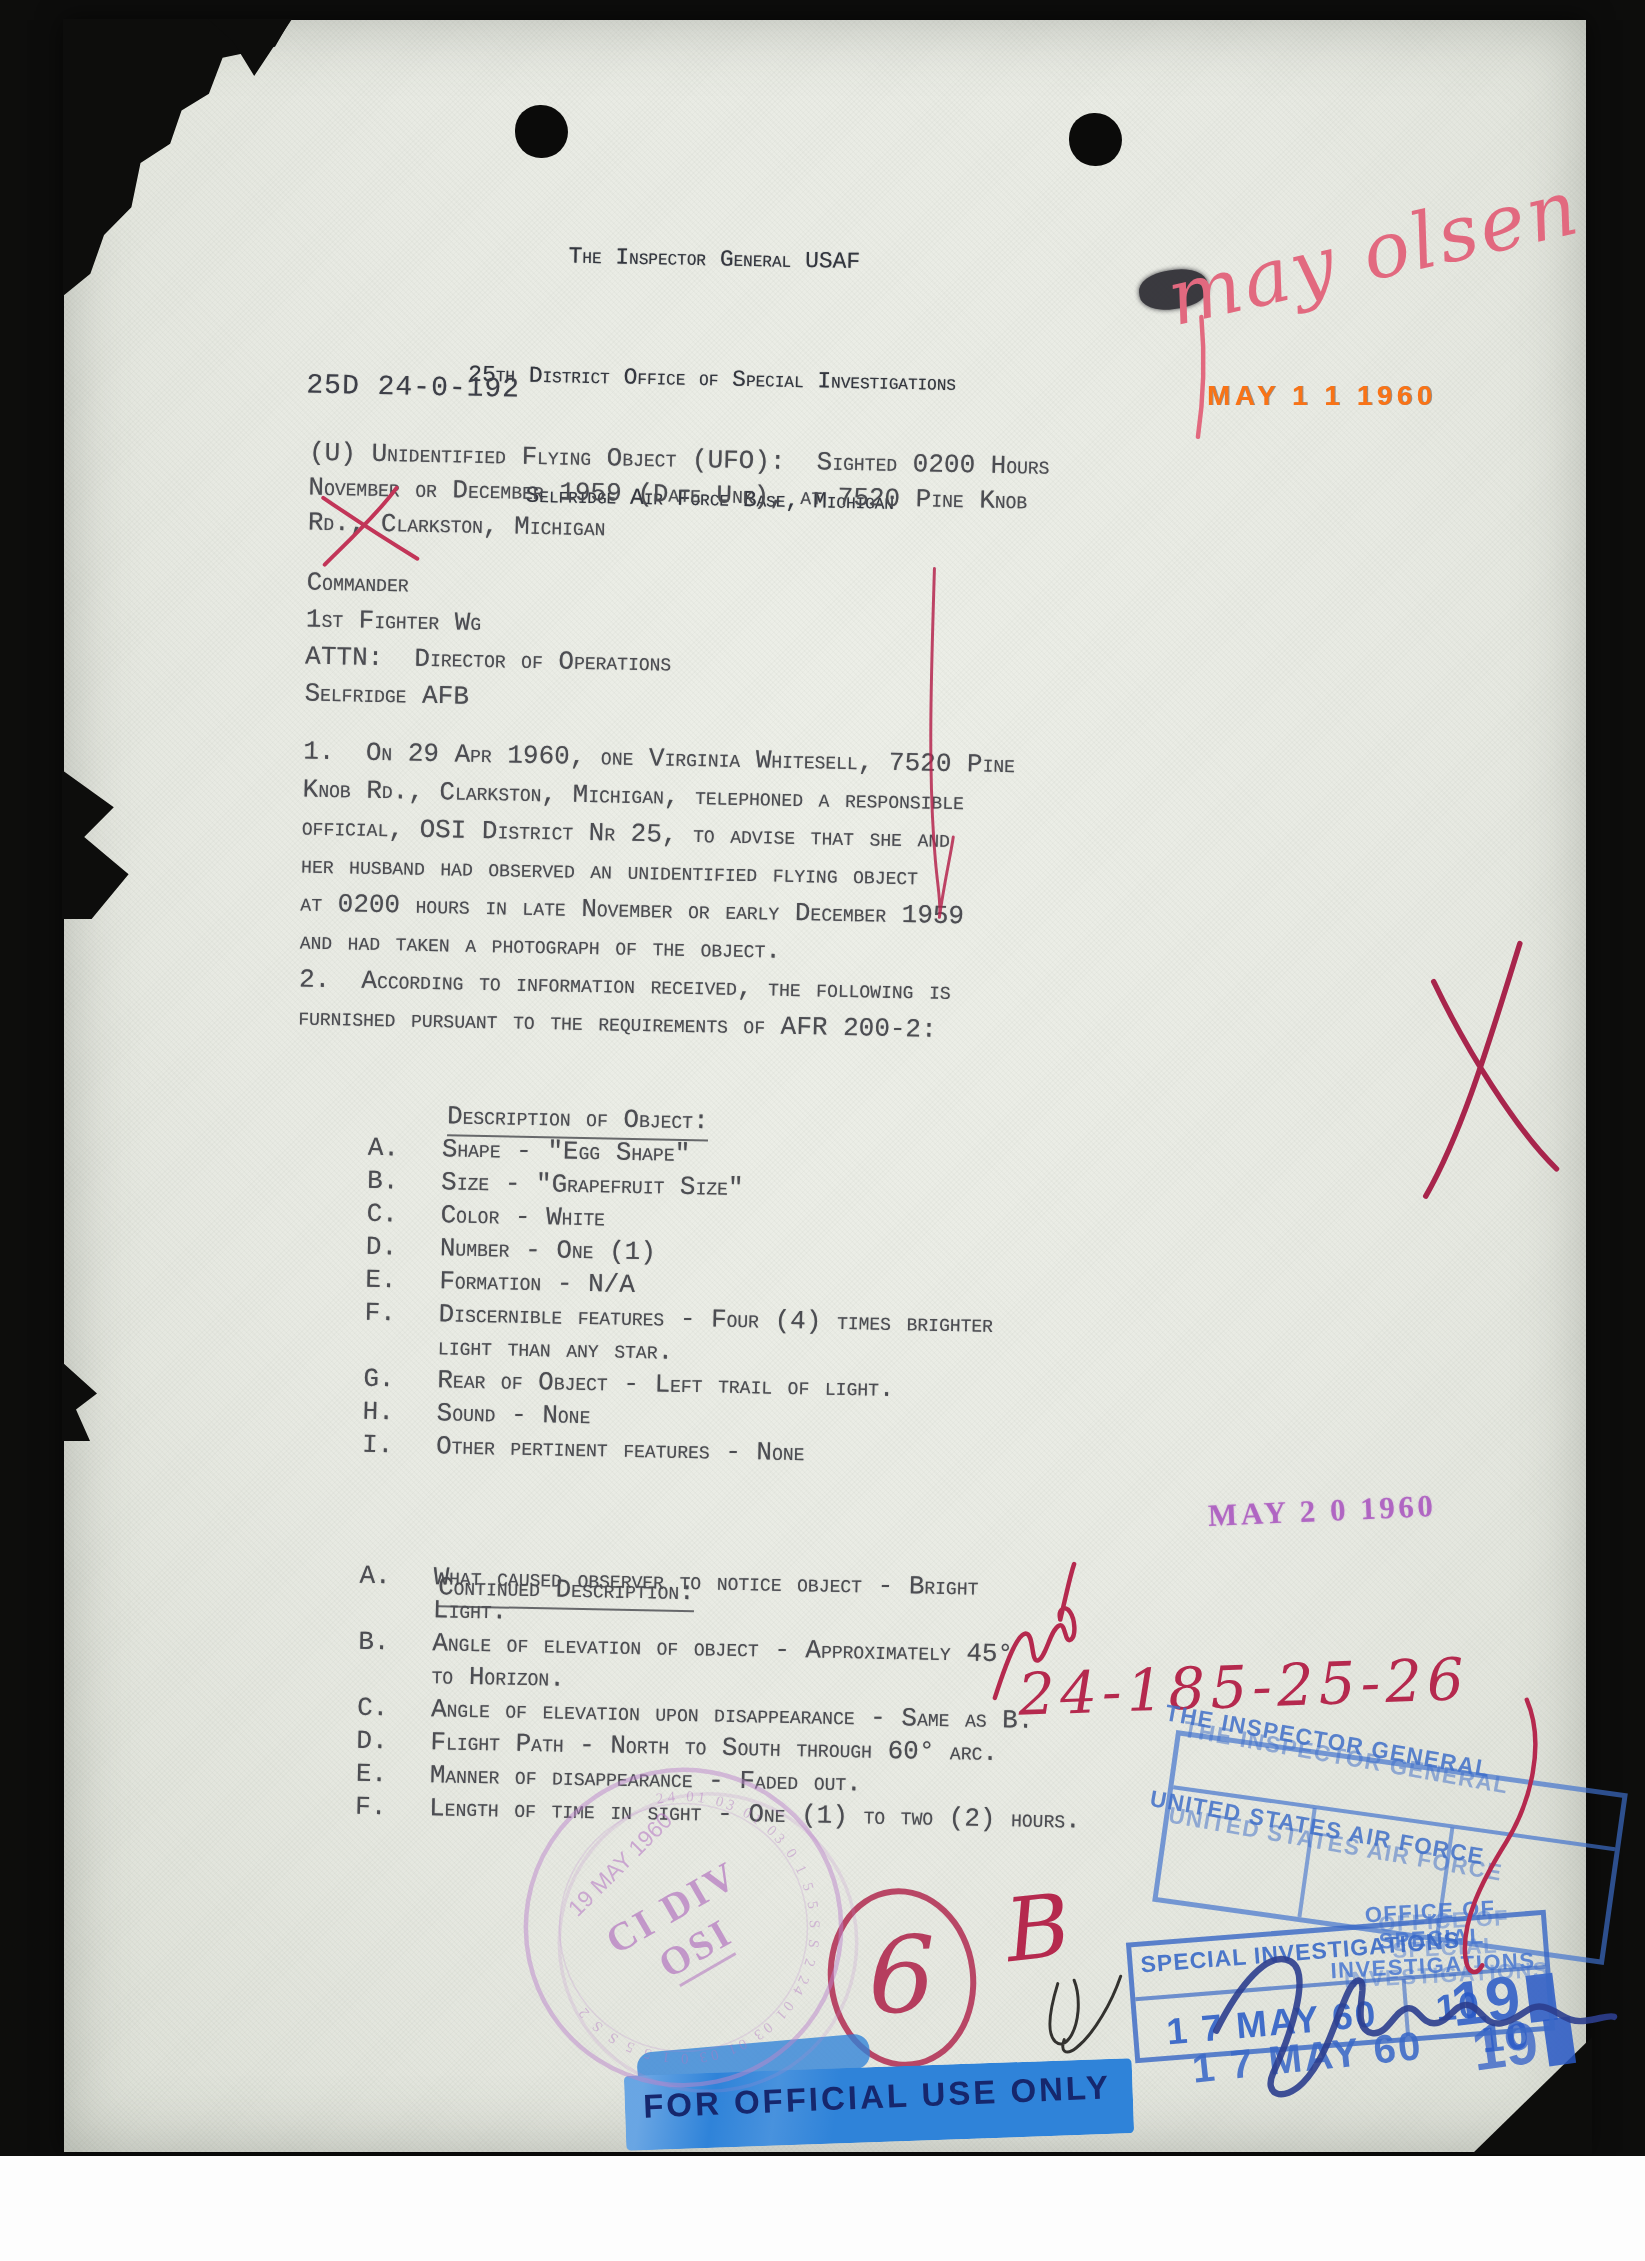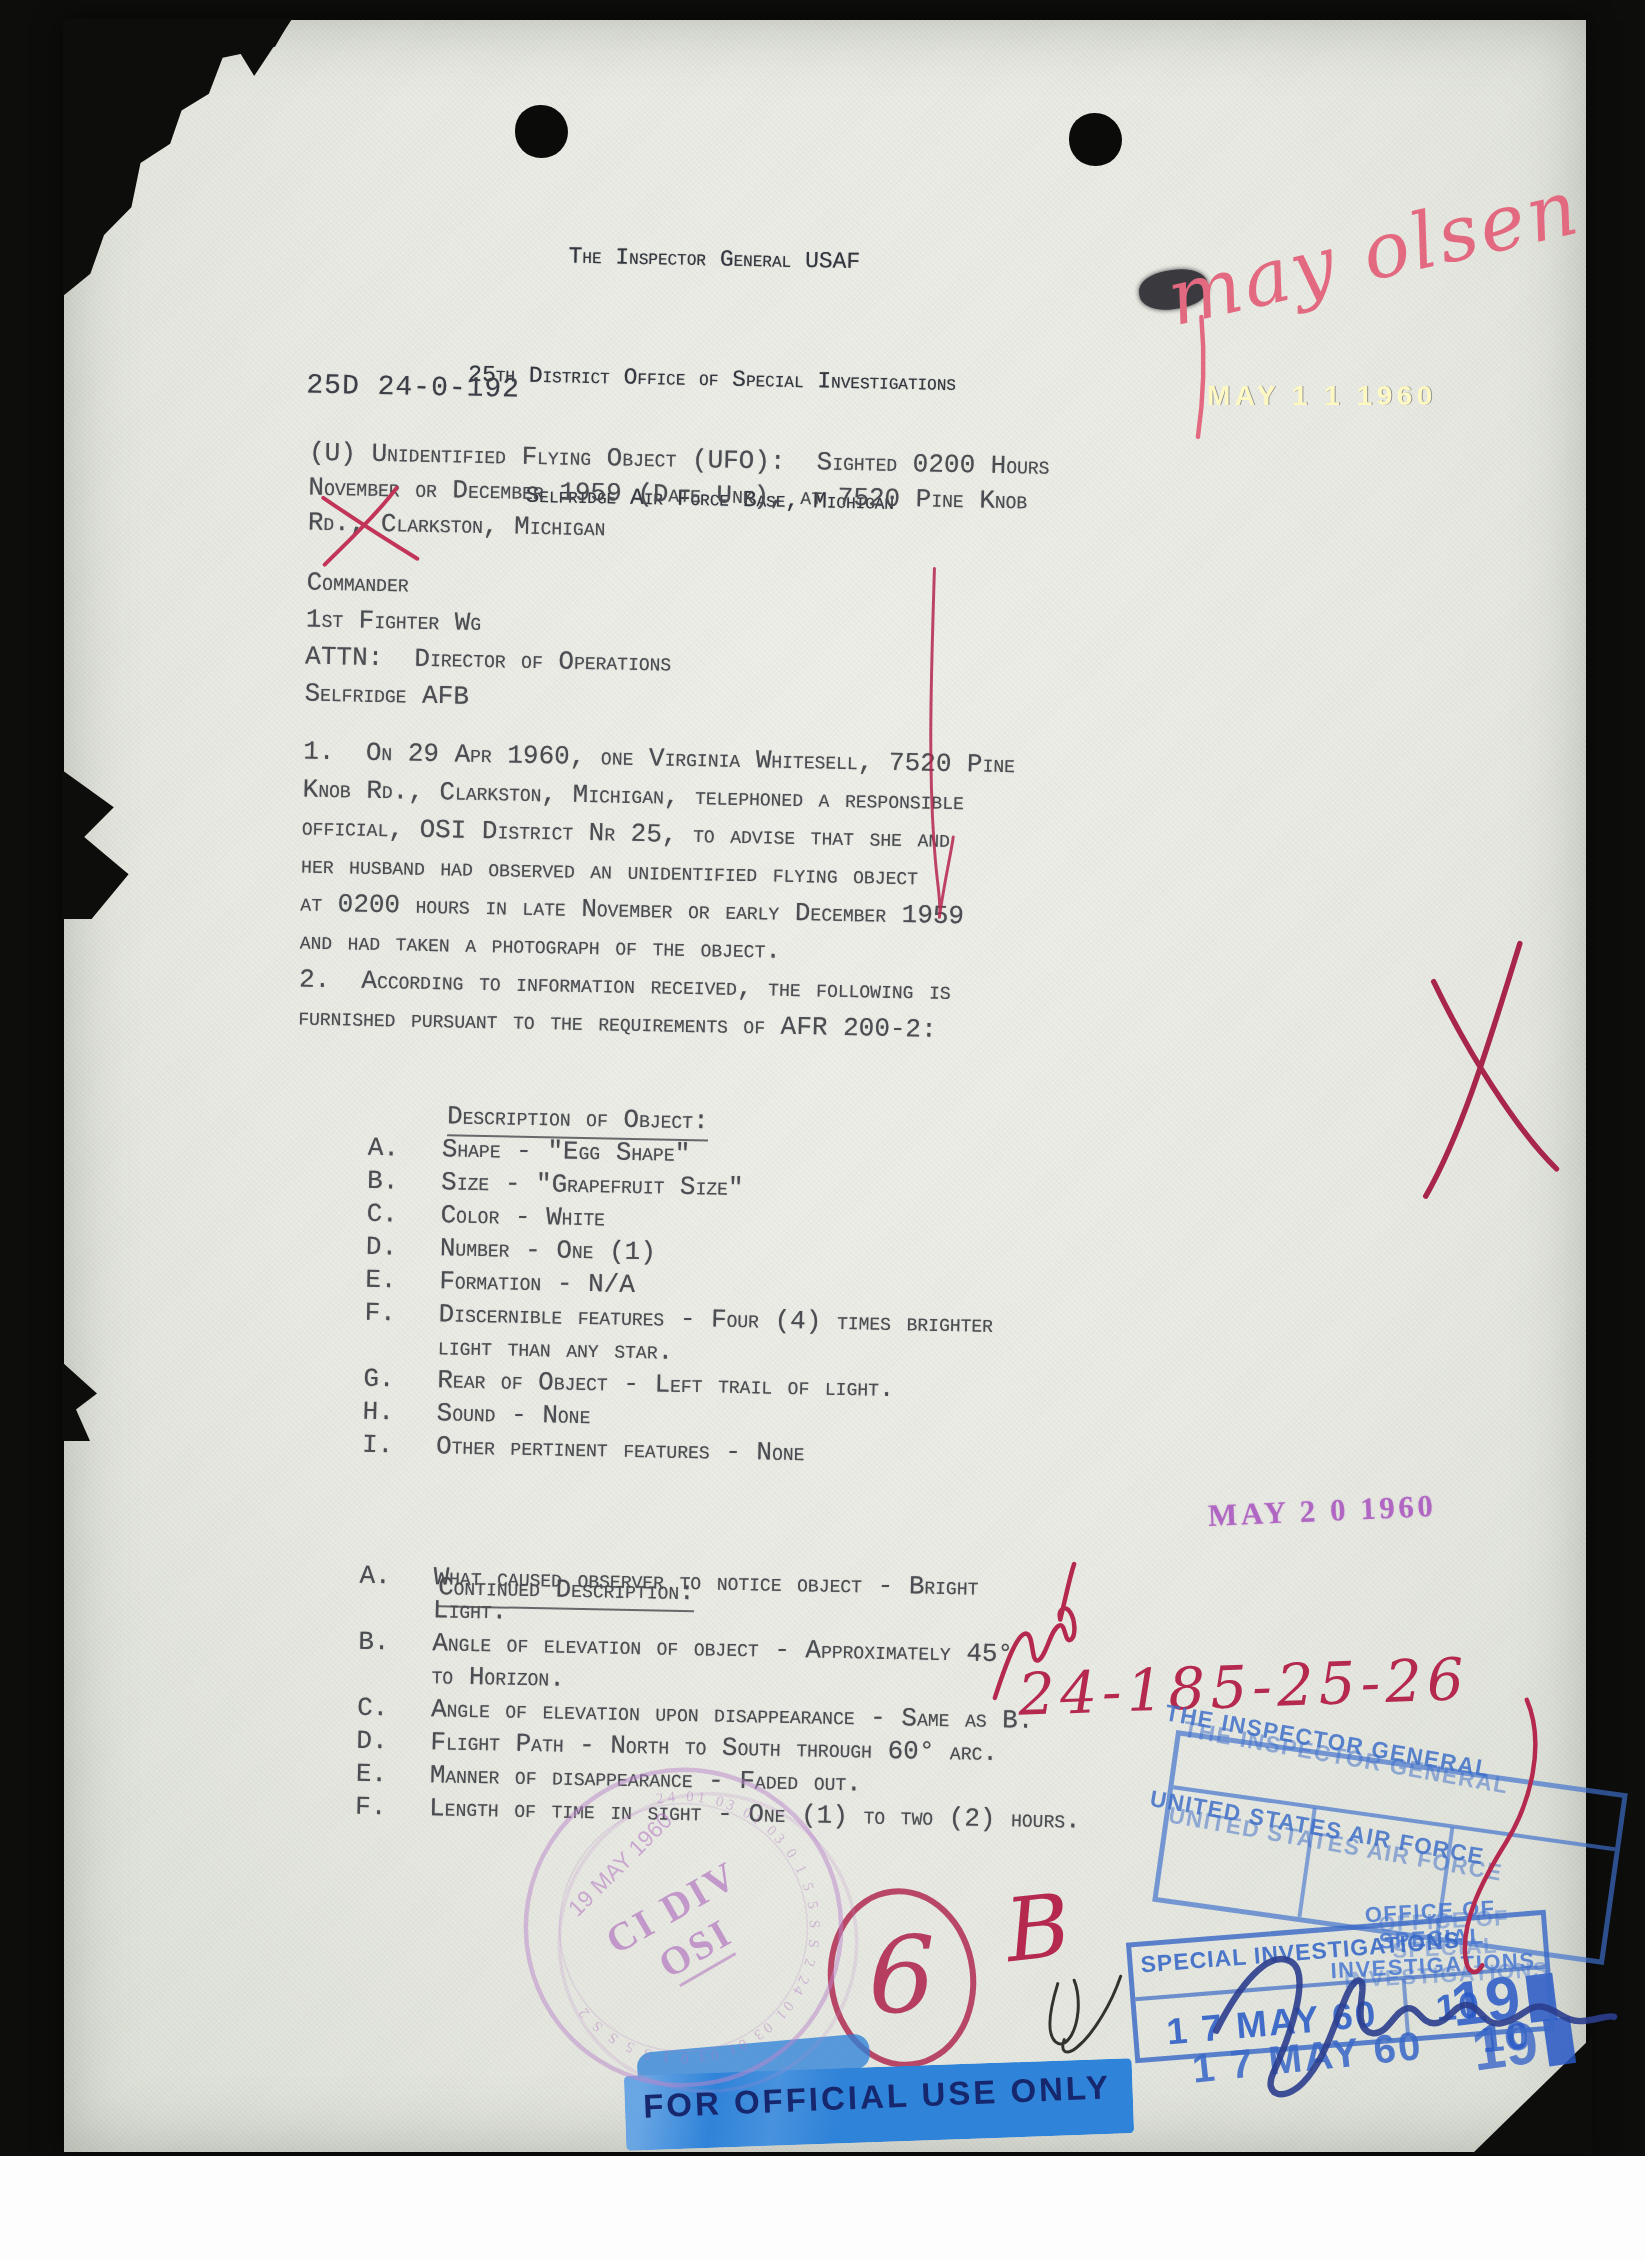--- a/index.html
+++ b/index.html
@@ -41,21 +41,21 @@
   .underlined{border-bottom:2.5px solid rgba(70,71,76,.8);padding-bottom:3px;}
   #list1{left:369px;top:1140px;font-size:26px;}
   #list2{left:369px;top:1568px;font-size:26px;}
   .trow{height:33px;line-height:33px;white-space:pre;}
   #list2 .trow{height:33px;line-height:33px;}
   .letter{display:inline-block;width:74px;}
   
   #hw-name{left:1164px;top:208px;font-family:"DejaVu Serif",serif;font-style:italic;font-size:77px;
     color:#e2697f;transform:rotate(-13deg);letter-spacing:3px;}
   #stamp-date-top{left:1207px;top:380px;font-family:"Liberation Sans",sans-serif;font-weight:700;
-    font-size:28px;letter-spacing:4.5px;color:#fef9c3;text-shadow:1px 0 0 rgba(59,62,73,.5);}
+    font-size:28px;letter-spacing:4.5px;color:#f97316;text-shadow:1px 0 0 rgba(59,62,73,.5);}
   #stamp-may20{left:1208px;top:1493px;font-family:"Liberation Serif",serif;font-weight:700;font-size:31px;
     letter-spacing:3.5px;color:rgba(165,75,188,.72);transform:rotate(-2.5deg);
     text-shadow:0 0 1.5px rgba(165,75,188,.4);}
   #red-filenum{left:1018px;top:1653px;font-family:"DejaVu Serif",serif;font-style:italic;font-size:58px;
     color:#b5294e;transform:rotate(-2deg);letter-spacing:5px;}
   #red-b{left:1006px;top:1877px;font-family:"DejaVu Serif",serif;font-style:italic;font-size:87px;
     color:#b5294e;transform:rotate(-6deg);}
   #circle6{left:828px;top:1888px;width:136px;height:168px;border:6.4px solid rgba(176,42,80,.85);
     border-radius:50%;transform:rotate(-7deg);}
   #circle6 span{display:block;width:100%;height:100%;line-height:163px;text-align:center;

